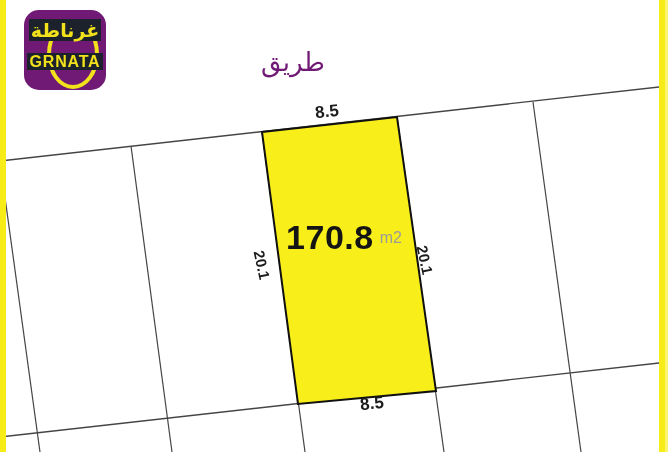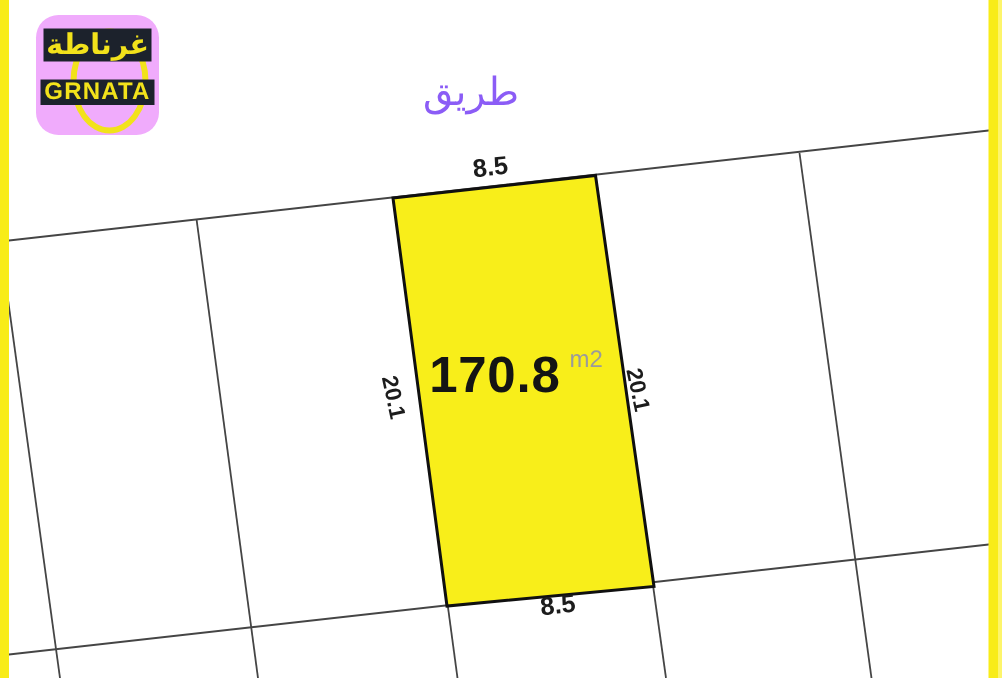--- a/index.html
+++ b/index.html
@@ -6,42 +6,42 @@
   body{font-family:"Liberation Sans", sans-serif;}
   .stage{
     position:relative;width:668px;height:452px;background:#ffffff;
     overflow:hidden;
   }
   .plot-svg{position:absolute;left:0;top:0;width:668px;height:452px;}
   .edge-stripe{position:absolute;top:0;height:452px;background:#f8ec18;z-index:3;}
   .edge-stripe.left{left:0;width:6px;}
   .edge-stripe.right{right:0;width:9px;background:linear-gradient(90deg,#f8ec18 0 6px,#fdf56b 6px 9px);}
   .road-label{
-    position:absolute;left:314px;top:62px;transform:translate(-50%,-50%);
+    position:absolute;left:293px;top:62px;transform:translate(-50%,-50%);
     font-family:"DejaVu Sans", sans-serif;
-    font-size:26px;color:#8b5cf6;z-index:4;white-space:nowrap;
+    font-size:26px;color:#701a75;z-index:4;white-space:nowrap;
   }
   .dim{
     position:absolute;z-index:4;color:#1c1c1c;font-weight:600;
     font-family:"Liberation Sans", sans-serif;white-space:nowrap;
   }
   .dim.top{left:327px;top:112px;font-size:17px;transform:translate(-50%,-50%) rotate(-6.5deg);}
   .dim.bottom{left:372px;top:404px;font-size:17px;transform:translate(-50%,-50%) rotate(-6.5deg);}
   .dim.left{left:262px;top:265px;font-size:15px;transform:translate(-50%,-50%) rotate(78deg);}
   .dim.right{left:425px;top:260px;font-size:15px;transform:translate(-50%,-50%) rotate(78deg);}
   .area-label{
-    position:absolute;left:344px;top:251px;transform:translate(-50%,-50%);
-    display:flex;align-items:flex-start;gap:6px;z-index:4;white-space:nowrap;
+    position:absolute;left:344px;top:237px;transform:translate(-50%,-50%);
+    display:flex;align-items:center;gap:6px;z-index:4;white-space:nowrap;
   }
   .area-value{font-size:34px;font-weight:700;color:#141414;letter-spacing:0.5px;}
   .area-unit{font-size:16px;color:#9b9b9b;font-weight:400;}
   
   .logo-badge{
     position:absolute;left:24px;top:10px;width:82px;height:80px;
-    background:#f0abfc;border-radius:15px;z-index:5;overflow:hidden;
+    background:#701a75;border-radius:15px;z-index:5;overflow:hidden;
   }
   .logo-ring{
     position:absolute;left:23px;top:9px;width:44px;height:62px;
     border:4px solid #f2e21b;border-radius:50%;z-index:1;
   }
   .logo-arabic{
     position:absolute;left:0;right:0;top:7px;text-align:center;z-index:2;
     font-family:"DejaVu Sans", sans-serif;font-size:19px;font-weight:700;
     color:#f2e21b;line-height:27px;
   }

